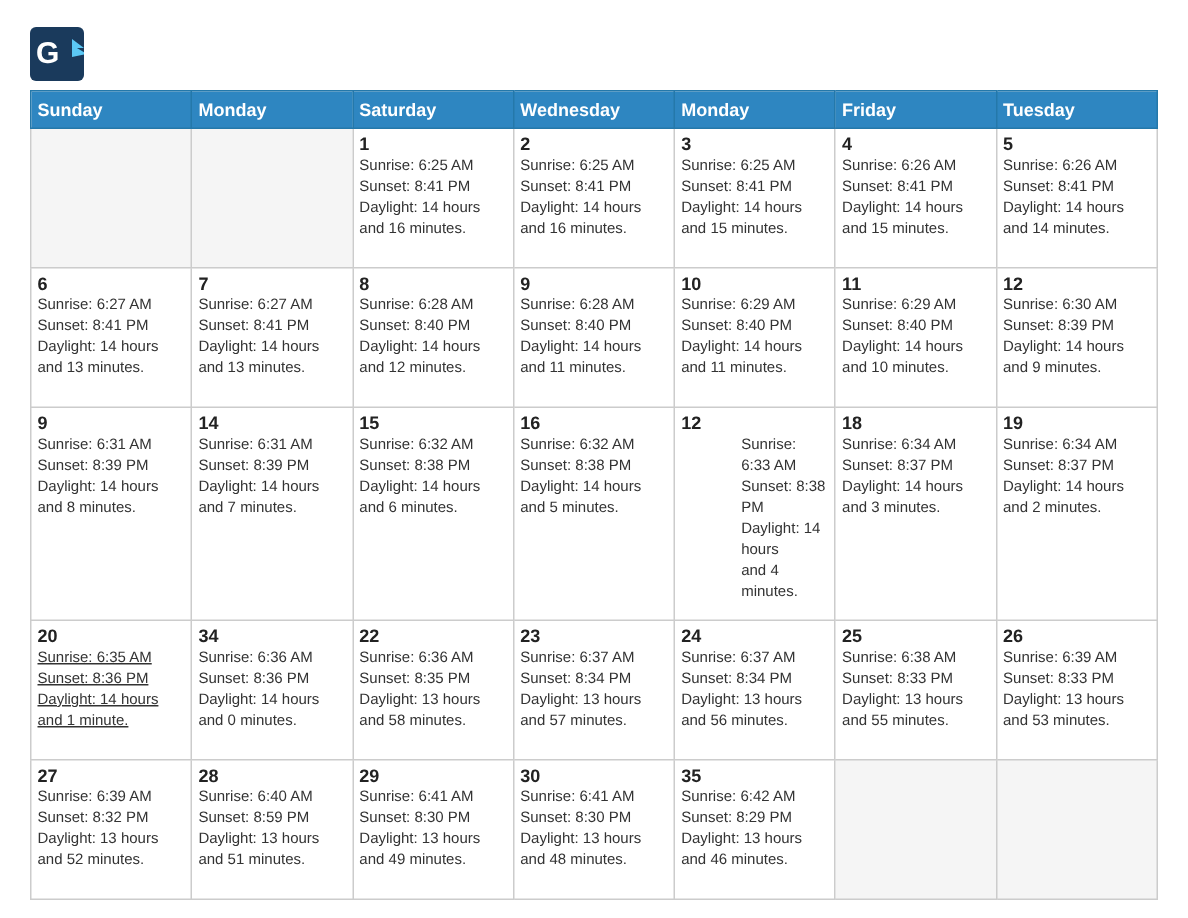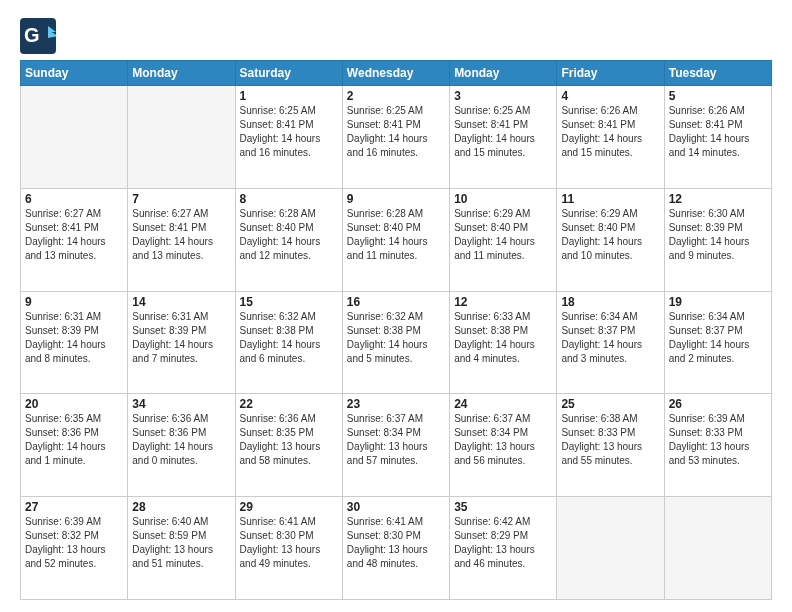--- a/index.html
+++ b/index.html
@@ -241,21 +241,21 @@
           </td>
           <td>
             <span class="day-num">16</span>
             <div class="day-info" style="white-space: pre-line;">Sunrise: 6:32 AM
 Sunset: 8:38 PM
 Daylight: 14 hours
 and 5 minutes.</div>
           </td>
           <td>
             <span class="day-num">12</span>
-            <div class="day-info" style="white-space: pre-line;">Sunrise: 6:33 AM
+            <div class="day-info" style="white-space: pre-line; margin-left: 40px;">Sunrise: 6:33 AM
 Sunset: 8:38 PM
 Daylight: 14 hours
 and 4 minutes.</div>
           </td>
           <td>
             <span class="day-num">18</span>
             <div class="day-info" style="white-space: pre-line;">Sunrise: 6:34 AM
 Sunset: 8:37 PM
 Daylight: 14 hours
 and 3 minutes.</div>
@@ -264,21 +264,21 @@
             <span class="day-num">19</span>
             <div class="day-info" style="white-space: pre-line;">Sunrise: 6:34 AM
 Sunset: 8:37 PM
 Daylight: 14 hours
 and 2 minutes.</div>
           </td>
         </tr>
         <tr>
           <td>
             <span class="day-num">20</span>
-            <div class="day-info" style="white-space: pre-line;">Sunrise: 6:35 AM
+            <div class="day-info" style="white-space: pre-line; text-decoration: underline;">Sunrise: 6:35 AM
 Sunset: 8:36 PM
 Daylight: 14 hours
 and 1 minute.</div>
           </td>
           <td>
             <span class="day-num">34</span>
             <div class="day-info" style="white-space: pre-line;">Sunrise: 6:36 AM
 Sunset: 8:36 PM
 Daylight: 14 hours
 and 0 minutes.</div>

